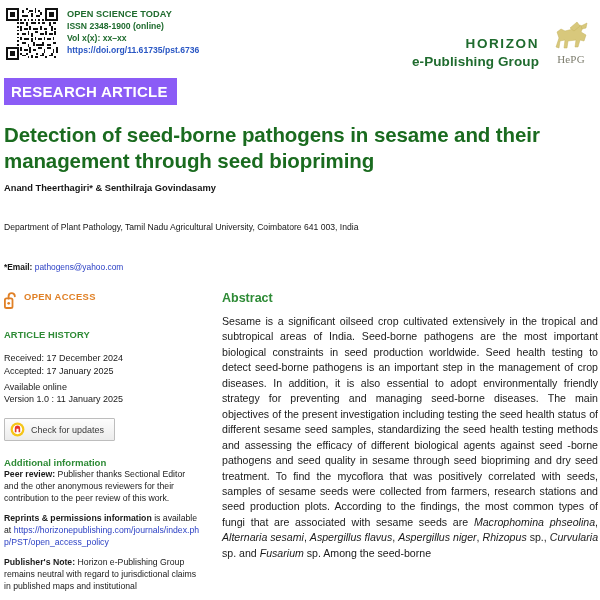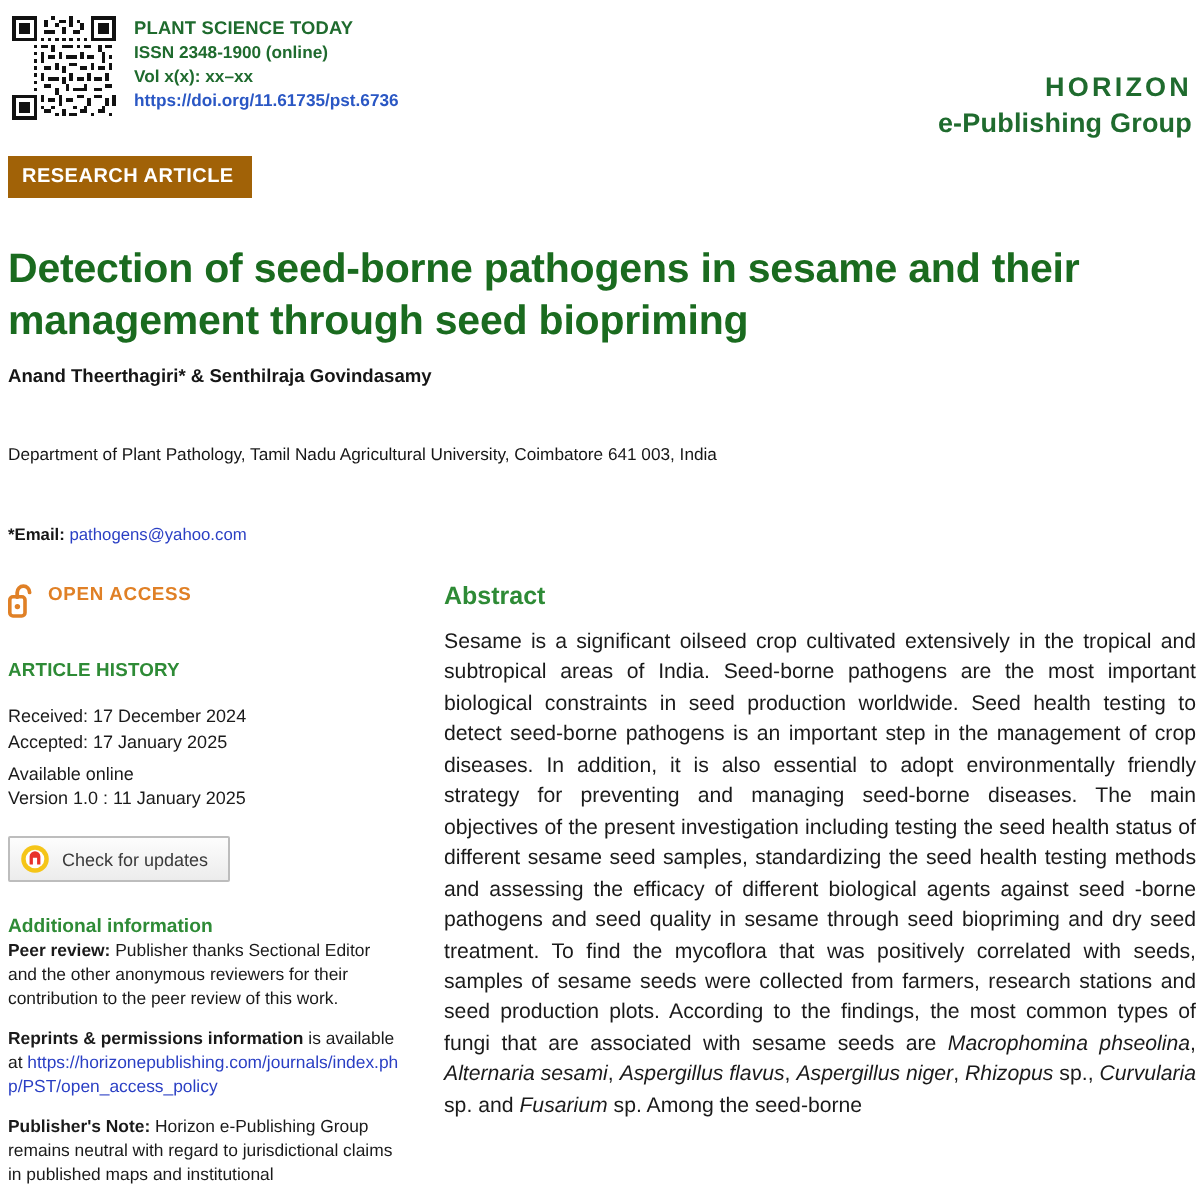--- a/index.html
+++ b/index.html
@@ -85,23 +85,23 @@
     font-size: 11px;
     color: #7d7d6e;
     letter-spacing: .2px;
     margin-top: -1px;
   }
 
   
   .badge-research {
     position: absolute;
     top: 78px; left: 4px;
-    background: #a16207;
+    background: #8b5cf6;
     color: #ffffff;
-    font-size: 10px;
+    font-size: 15px;
     font-weight: bold;
     letter-spacing: .25px;
     padding: 5px 9px 5px 7px;
   }
 
   
   .article-title {
     position: absolute;
     top: 108px; left: 4px;
     width: 540px;
@@ -337,31 +337,41 @@
           <rect x="8" y="25" width="1" height="1"></rect>
             <rect x="11" y="25" width="1" height="1"></rect>
           <rect x="17" y="25" width="1" height="1"></rect>
             <rect x="20" y="25" width="1" height="1"></rect>
           <rect x="25" y="25" width="1" height="1"></rect>
             <rect x="28" y="22" width="1" height="3"></rect>
         </g>
       </svg>
     </div>
     <div class="journal-lines">
-      <div class="journal-title">PLANT SCIENCE TODAY</div>
+      <div class="journal-title">OPEN SCIENCE TODAY</div>
       <div class="journal-issn">ISSN 2348-1900 (online)</div>
       <div class="journal-vol">Vol x(x): xx–xx</div>
       <div class="journal-doi">https://doi.org/11.61735/pst.6736</div>
     </div>
   </div>
 
   <div class="publisher">
     <div class="pub-text">
       <div class="pub-l1">HORIZON</div>
       <div class="pub-l2">e-Publishing Group</div>
+    </div>
+    <div class="hepg">
+      <svg width="42" height="34" viewBox="0 0 42 34">
+        <g fill="#d8c87c" stroke="#c4b25e" stroke-width="0.5">
+          <path d="M6 27 L9 18 L7 12 L11 9 L15 11 L23 9 L30 5 L33 7 L31 12 L36 15 L34 21 L30 20 L28 27 L25 27 L26 20 L18 21 L17 28 L14 28 L15 20 L10 21 L9 28 Z"></path>
+          <path d="M20 8 L27 2 L30 6 L24 11 Z"></path>
+          <path d="M31 6 L37 3 L36 8 L32 9 Z"></path>
+        </g>
+      </svg>
+      <div class="hepg-word">HePG</div>
     </div>
   </div>
 
   <div class="badge-research">RESEARCH ARTICLE</div>
 
   <h1 class="article-title">Detection of seed-borne pathogens in sesame and their management through seed biopriming</h1>
 
   <div class="authors">Anand Theerthagiri* &amp; Senthilraja Govindasamy</div>
   <div class="affiliation">Department of Plant Pathology, Tamil Nadu Agricultural University, Coimbatore 641 003, India</div>
   <div class="email-line">

